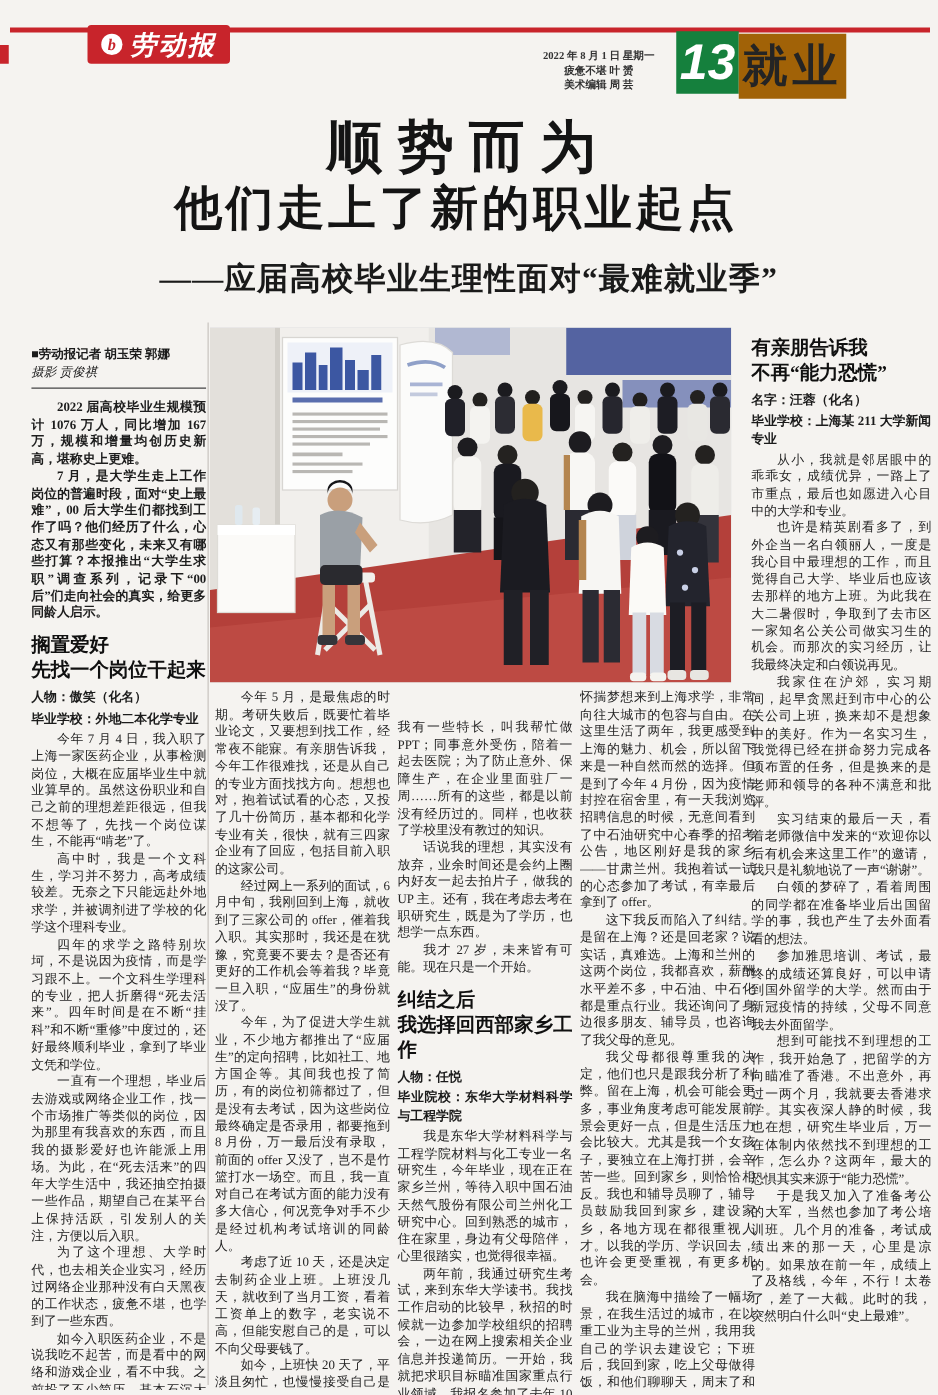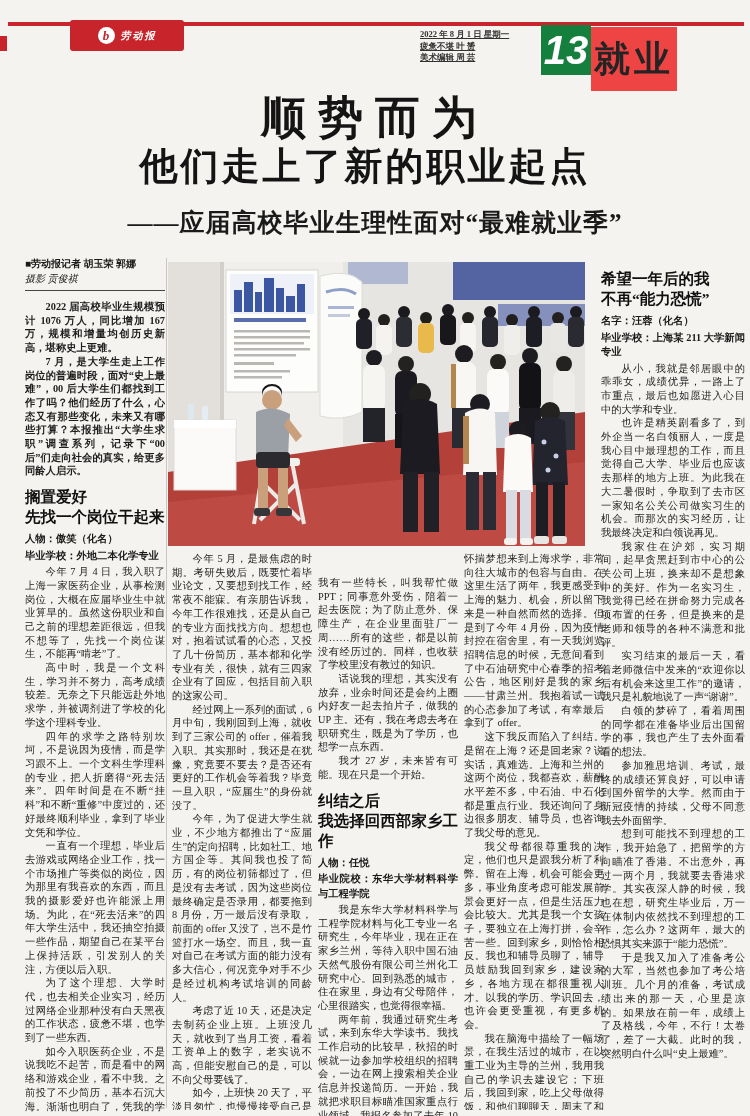--- a/index.html
+++ b/index.html
@@ -14,50 +14,50 @@
   .top-rule{left:8px;right:6px;top:22px;height:4px;background:#c8242b;}
   .left-notch{left:0;top:36px;width:7px;height:15px;background:#c8242b;}
   .masthead{
     left:70px;top:20px;width:114px;height:31px;background:#c8242b;border-radius:3px;
     display:flex;align-items:center;justify-content:center;gap:6px;color:#fff;
   }
   .masthead .b-mark{
     width:17px;height:17px;border-radius:50%;background:#fff;color:#c8242b;
     font-weight:bold;font-size:13px;line-height:17px;text-align:center;font-style:italic;
   }
-  .masthead .m-text{font-size:10px;font-weight:bold;font-style:italic;letter-spacing:2px;}
+  .masthead .m-text{font-size:21px;font-weight:bold;font-style:italic;letter-spacing:2px;}
   .dateline{
-    left:420px;top:29px;width:118px;text-align:left;
-    font-size:8.5px;line-height:11.5px;color:#333;font-weight:bold;text-decoration:underline;
+    left:420px;top:39px;width:118px;text-align:center;
+    font-size:8.5px;line-height:11.5px;color:#333;font-weight:bold;
   }
   .pageno{
     left:541px;top:25px;width:50px;height:50px;background:#15803d;color:#fff;
     display:flex;align-items:center;justify-content:center;
     font-size:40px;font-weight:900;font-style:italic;
     font-family:"Liberation Sans","DejaVu Sans",sans-serif;
   }
   .section-box{
-    left:591px;top:27px;width:86px;height:64px;background:#ef4444;color:#242424;
+    left:591px;top:27px;width:86px;height:52px;background:#a16207;color:#242424;
     display:flex;align-items:center;justify-content:center;
     font-size:36px;font-weight:700;letter-spacing:4px;
   }
   
   .hl1{left:0;top:88px;width:750px;text-align:center;font-size:45px;font-weight:900;
        letter-spacing:12px;color:#141414;}
   .hl2{left:0;top:141px;width:730px;text-align:center;font-size:38px;font-weight:900;
        letter-spacing:3px;color:#141414;}
   .hl-sub{left:0;top:206px;width:750px;text-align:center;font-size:25px;font-weight:700;
        letter-spacing:1px;color:#1a1a1a;}
   
   .col{position:absolute;overflow:hidden;
        font-size:10.3px;line-height:13.7px;text-align:justify;color:#242424;}
   .col p{margin:0;text-indent:2em;}
   .col p.cont{text-indent:0;}
   .byline{font-size:10px;line-height:15px;font-weight:bold;color:#1b1b1b;
-          border-bottom:1.5px solid #444;padding-bottom:4px;margin-bottom:9px;}
+          border-bottom:1.5px solid #444;padding-bottom:4px;margin-bottom:9px;margin-top:20px;}
   .byline .b2{font-style:italic;font-weight:normal;}
   .lede p{font-weight:bold;color:#1d1d1d;}
   .story-h{font-size:15.5px;line-height:20px;font-weight:900;color:#101010;
            margin:9px 0 5px;text-indent:0;}
   .person{font-weight:bold;font-size:10.3px;line-height:14.5px;color:#1b1b1b;margin:0 0 2px;}
   .v-rule{left:166px;top:258px;width:1px;height:850px;background:#c9c5c0;}
   .photo-frame{left:168px;top:262px;width:417px;height:284px;background:#ddd;overflow:hidden;}
   .photo-frame svg{display:block;}
 </style>
 </head>
@@ -321,21 +321,21 @@
 <div class="col" style="left:464px;top:552px;width:140px;height:558px;">
   <p class="cont">怀揣梦想来到上海求学，非常向往大城市的包容与自由。在这里生活了两年，我更感受到上海的魅力、机会，所以留下来是一种自然而然的选择。但是到了今年 4 月份，因为疫情封控在宿舍里，有一天我浏览招聘信息的时候，无意间看到了中石油研究中心春季的招考公告，地区刚好是我的家乡——甘肃兰州。我抱着试一试的心态参加了考试，有幸最后拿到了 offer。</p>
   <p>这下我反而陷入了纠结。是留在上海？还是回老家？说实话，真难选。上海和兰州的这两个岗位，我都喜欢，薪酬水平差不多，中石油、中石化都是重点行业。我还询问了身边很多朋友、辅导员，也咨询了我父母的意见。</p>
   <p>我父母都很尊重我的决定，他们也只是跟我分析了利弊。留在上海，机会可能会更多，事业角度考虑可能发展前景会更好一点，但是生活压力会比较大。尤其是我一个女孩子，要独立在上海打拼，会辛苦一些。回到家乡，则恰恰相反。我也和辅导员聊了，辅导员鼓励我回到家乡，建设家乡，各地方现在都很重视人才。以我的学历、学识回去，也许会更受重视，有更多机会。</p>
   <p>我在脑海中描绘了一幅场景，在我生活过的城市，在以重工业为主导的兰州，我用我自己的学识去建设它；下班后，我回到家，吃上父母做得饭，和他们聊聊天，周末了和亲朋好友、同学一起过慢生活。</p>
 
 </div>
 
 <div class="col" style="left:601px;top:260px;width:144px;height:850px;">
   <div class="story-h">
-    <div>希望一年后的我</div>
+    <div>有亲朋告诉我</div>
     <div>不再“能力恐慌”</div>
   </div>
   <div class="person">名字：汪蓉（化名）</div>
   <div class="person">毕业学校：上海某 211 大学新闻专业</div>
   <p>从小，我就是邻居眼中的乖乖女，成绩优异，一路上了市重点，最后也如愿进入心目中的大学和专业。</p>
   <p>也许是精英剧看多了，到外企当一名白领丽人，一度是我心目中最理想的工作，而且觉得自己大学、毕业后也应该去那样的地方上班。为此我在大二暑假时，争取到了去市区一家知名公关公司做实习生的机会。而那次的实习经历，让我最终决定和白领说再见。</p>
   <p>我家住在沪郊，实习期间，起早贪黑赶到市中心的公关公司上班，换来却不是想象中的美好。作为一名实习生，我觉得已经在拼命努力完成各项布置的任务，但是换来的是老师和领导的各种不满意和批评。</p>
   <p>实习结束的最后一天，看着老师微信中发来的“欢迎你以后有机会来这里工作”的邀请，我只是礼貌地说了一声“谢谢”。</p>
   <p>白领的梦碎了，看着周围的同学都在准备毕业后出国留学的事，我也产生了去外面看看的想法。</p>
   <p>参加雅思培训、考试，最终的成绩还算良好，可以申请到国外留学的大学。然而由于新冠疫情的持续，父母不同意我去外面留学。</p>

